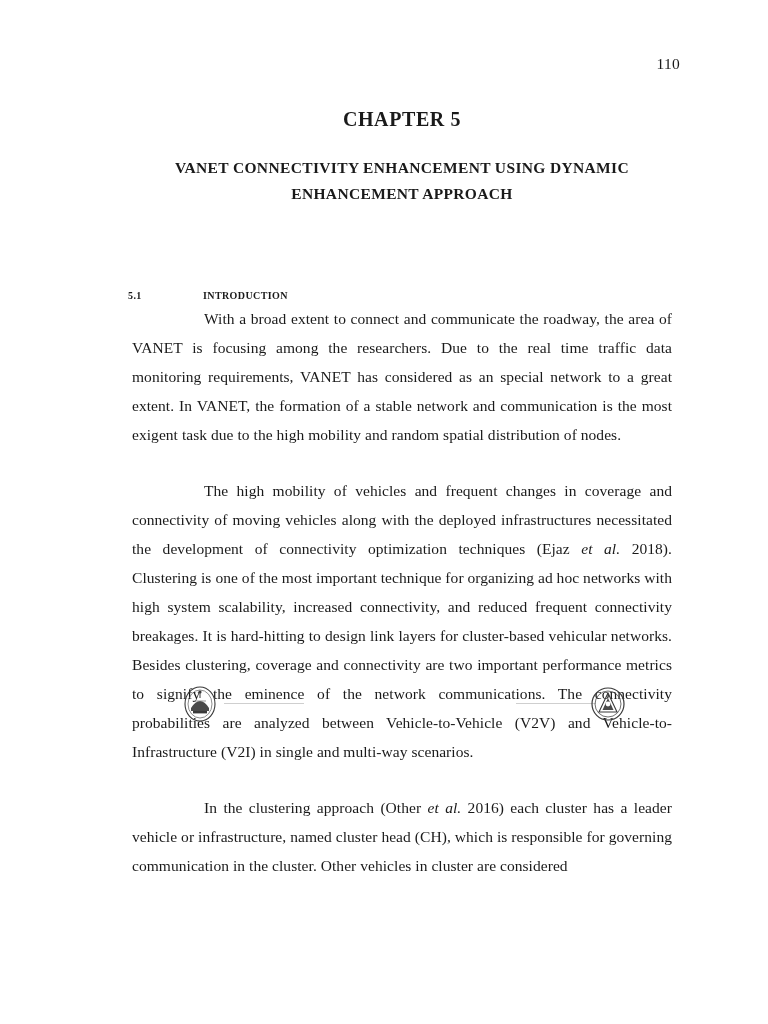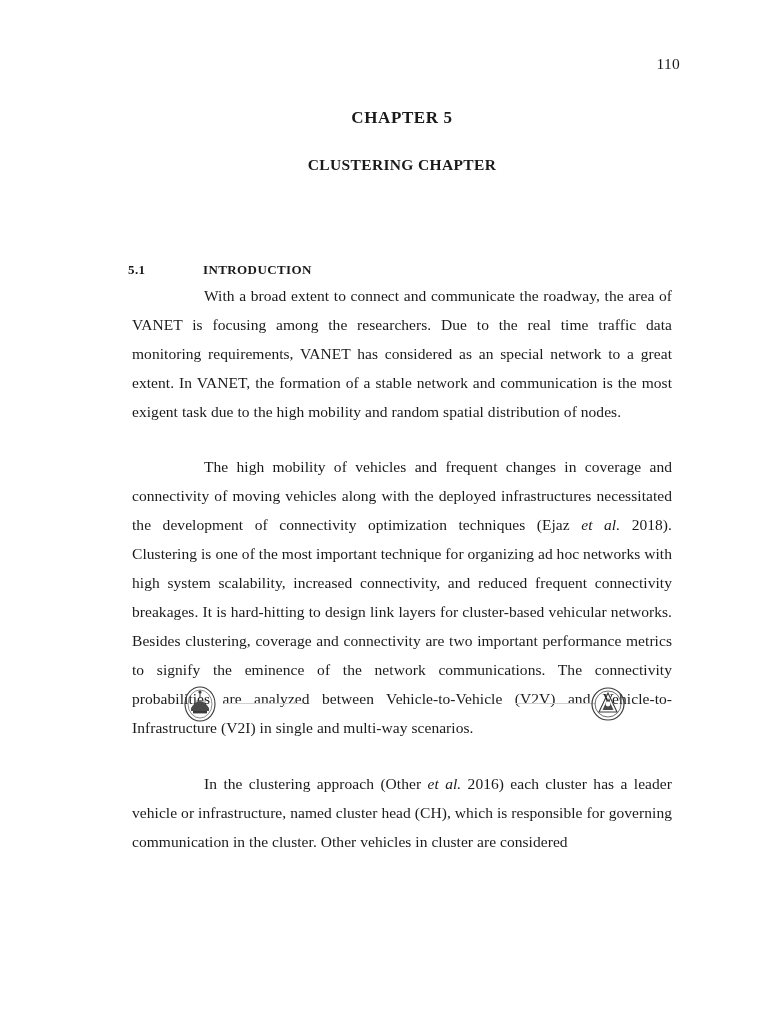--- a/index.html
+++ b/index.html
@@ -30,38 +30,38 @@
   }
   .content {
     position: absolute;
     left: 128px;
     right: 92px;
     top: 108px;
   }
   .chapter-label {
     text-align: center;
     font-weight: bold;
-    font-size: 17px;
+    font-size: 20px;
     letter-spacing: 0.6px;
     margin: 0 0 24px 0;
   }
   .chapter-title {
     text-align: center;
     font-weight: bold;
     font-size: 15.5px;
     letter-spacing: 0.35px;
     line-height: 1.65;
     margin: 0 auto;
     max-width: 530px;
   }
   .section-heading {
     margin-top: 84px;
     display: flex;
     font-weight: bold;
-    font-size: 13px;
+    font-size: 10px;
     letter-spacing: 0.4px;
   }
   .section-num {
     width: 75px;
     flex: 0 0 75px;
   }
   p.body {
     text-align: justify;
     font-size: 15.5px;
     line-height: 1.87;
@@ -123,21 +123,22 @@
 
 <div class="page">
 
   <div class="page-number">110</div>
 
   <div class="content">
 
     <div class="chapter-label">CHAPTER 5</div>
 
     <div class="chapter-title">
-      <div>CLUSTERING CHAPTER</div>
+      <div>VANET CONNECTIVITY ENHANCEMENT USING DYNAMIC</div>
+      <div>ENHANCEMENT APPROACH</div>
     </div>
 
     <div class="section-heading">
       <span class="section-num">5.1</span>
       <span>INTRODUCTION</span>
     </div>
 
     <p class="body first-para">With a broad extent to connect and communicate the roadway, the area of VANET is focusing among the researchers. Due to the real time traffic data monitoring requirements, VANET has considered as an special network to a great extent. In VANET, the formation of a stable network and communication is the most exigent task due to the high mobility and random spatial distribution of nodes.</p>
 
     <p class="body"><span>The high mobility of vehicles and frequent changes in coverage and connectivity of moving vehicles along with the deployed infrastructures necessitated the development of connectivity optimization techniques (Ejaz </span><em>et al.</em><span> 2018). Clustering is one of the most important technique for organizing ad hoc networks with high system scalability, increased connectivity, and reduced frequent connectivity breakages. It is hard-hitting to design link layers for cluster-based vehicular networks. Besides clustering, coverage and connectivity are two important performance metrics to signify the eminence of the network communications. The connectivity probabilities are analyzed between Vehicle-to-Vehicle (V2V) and Vehicle-to-Infrastructure (V2I) in single and multi-way scenarios.</span></p>

